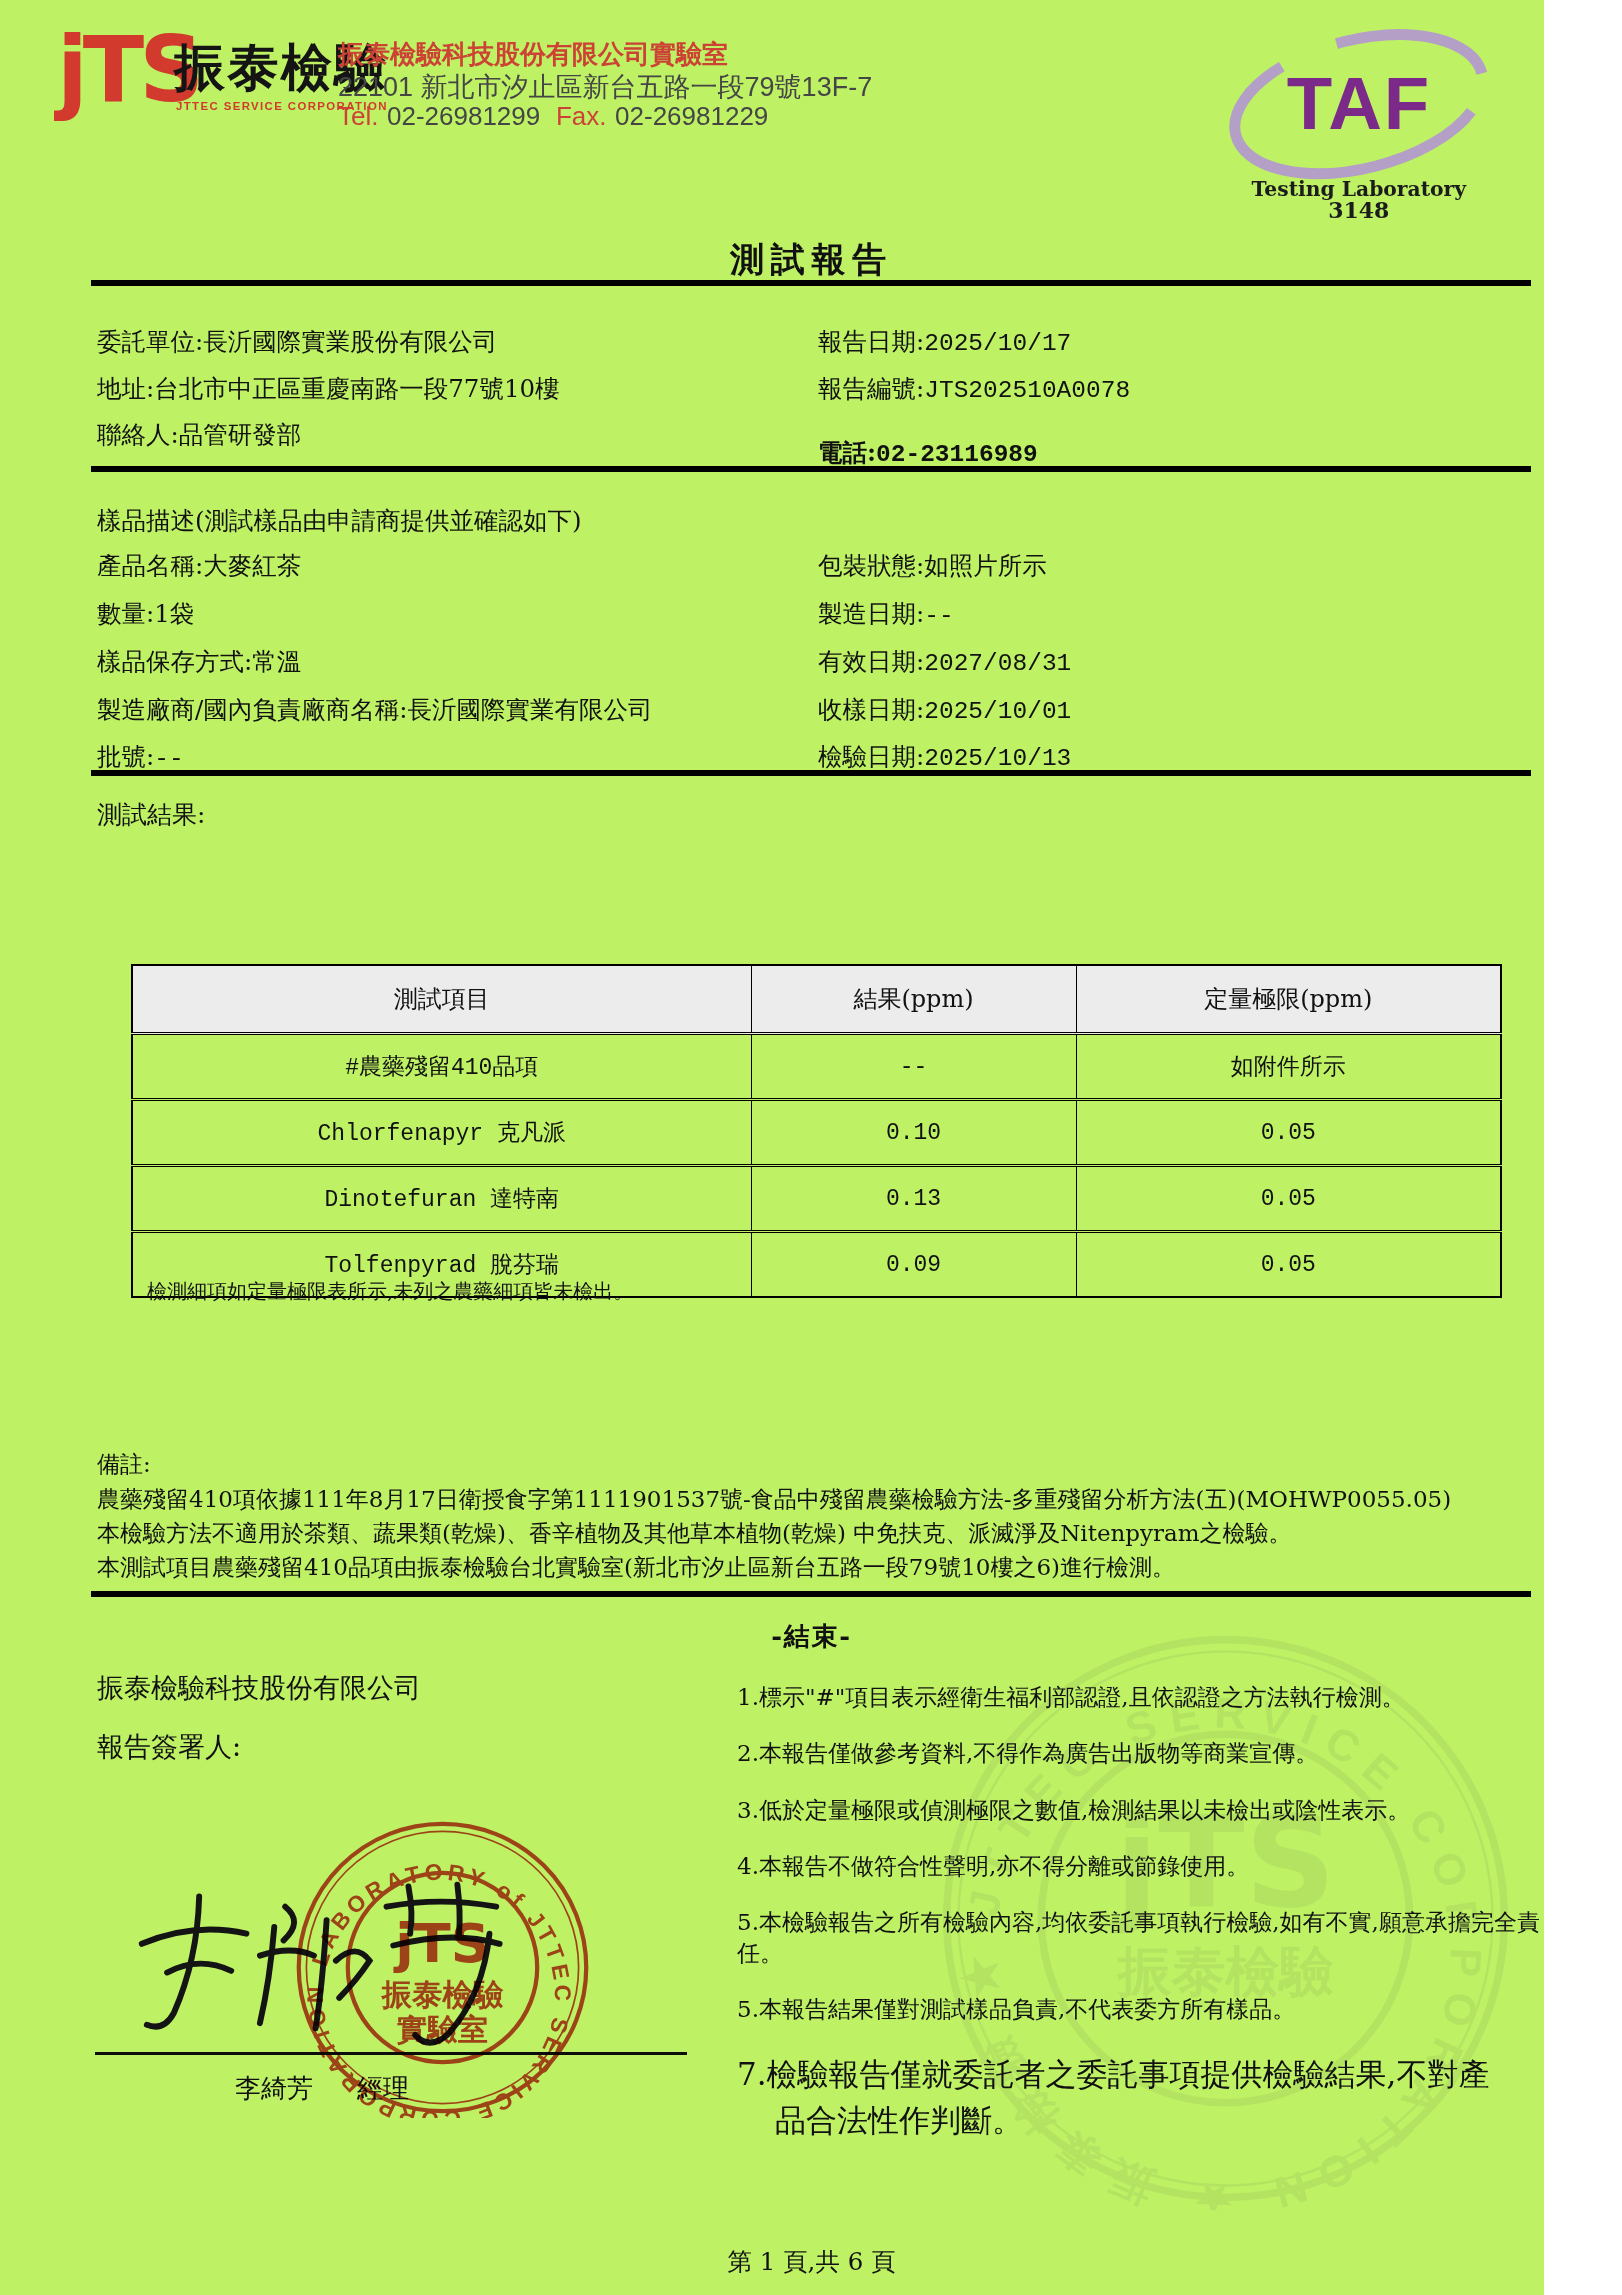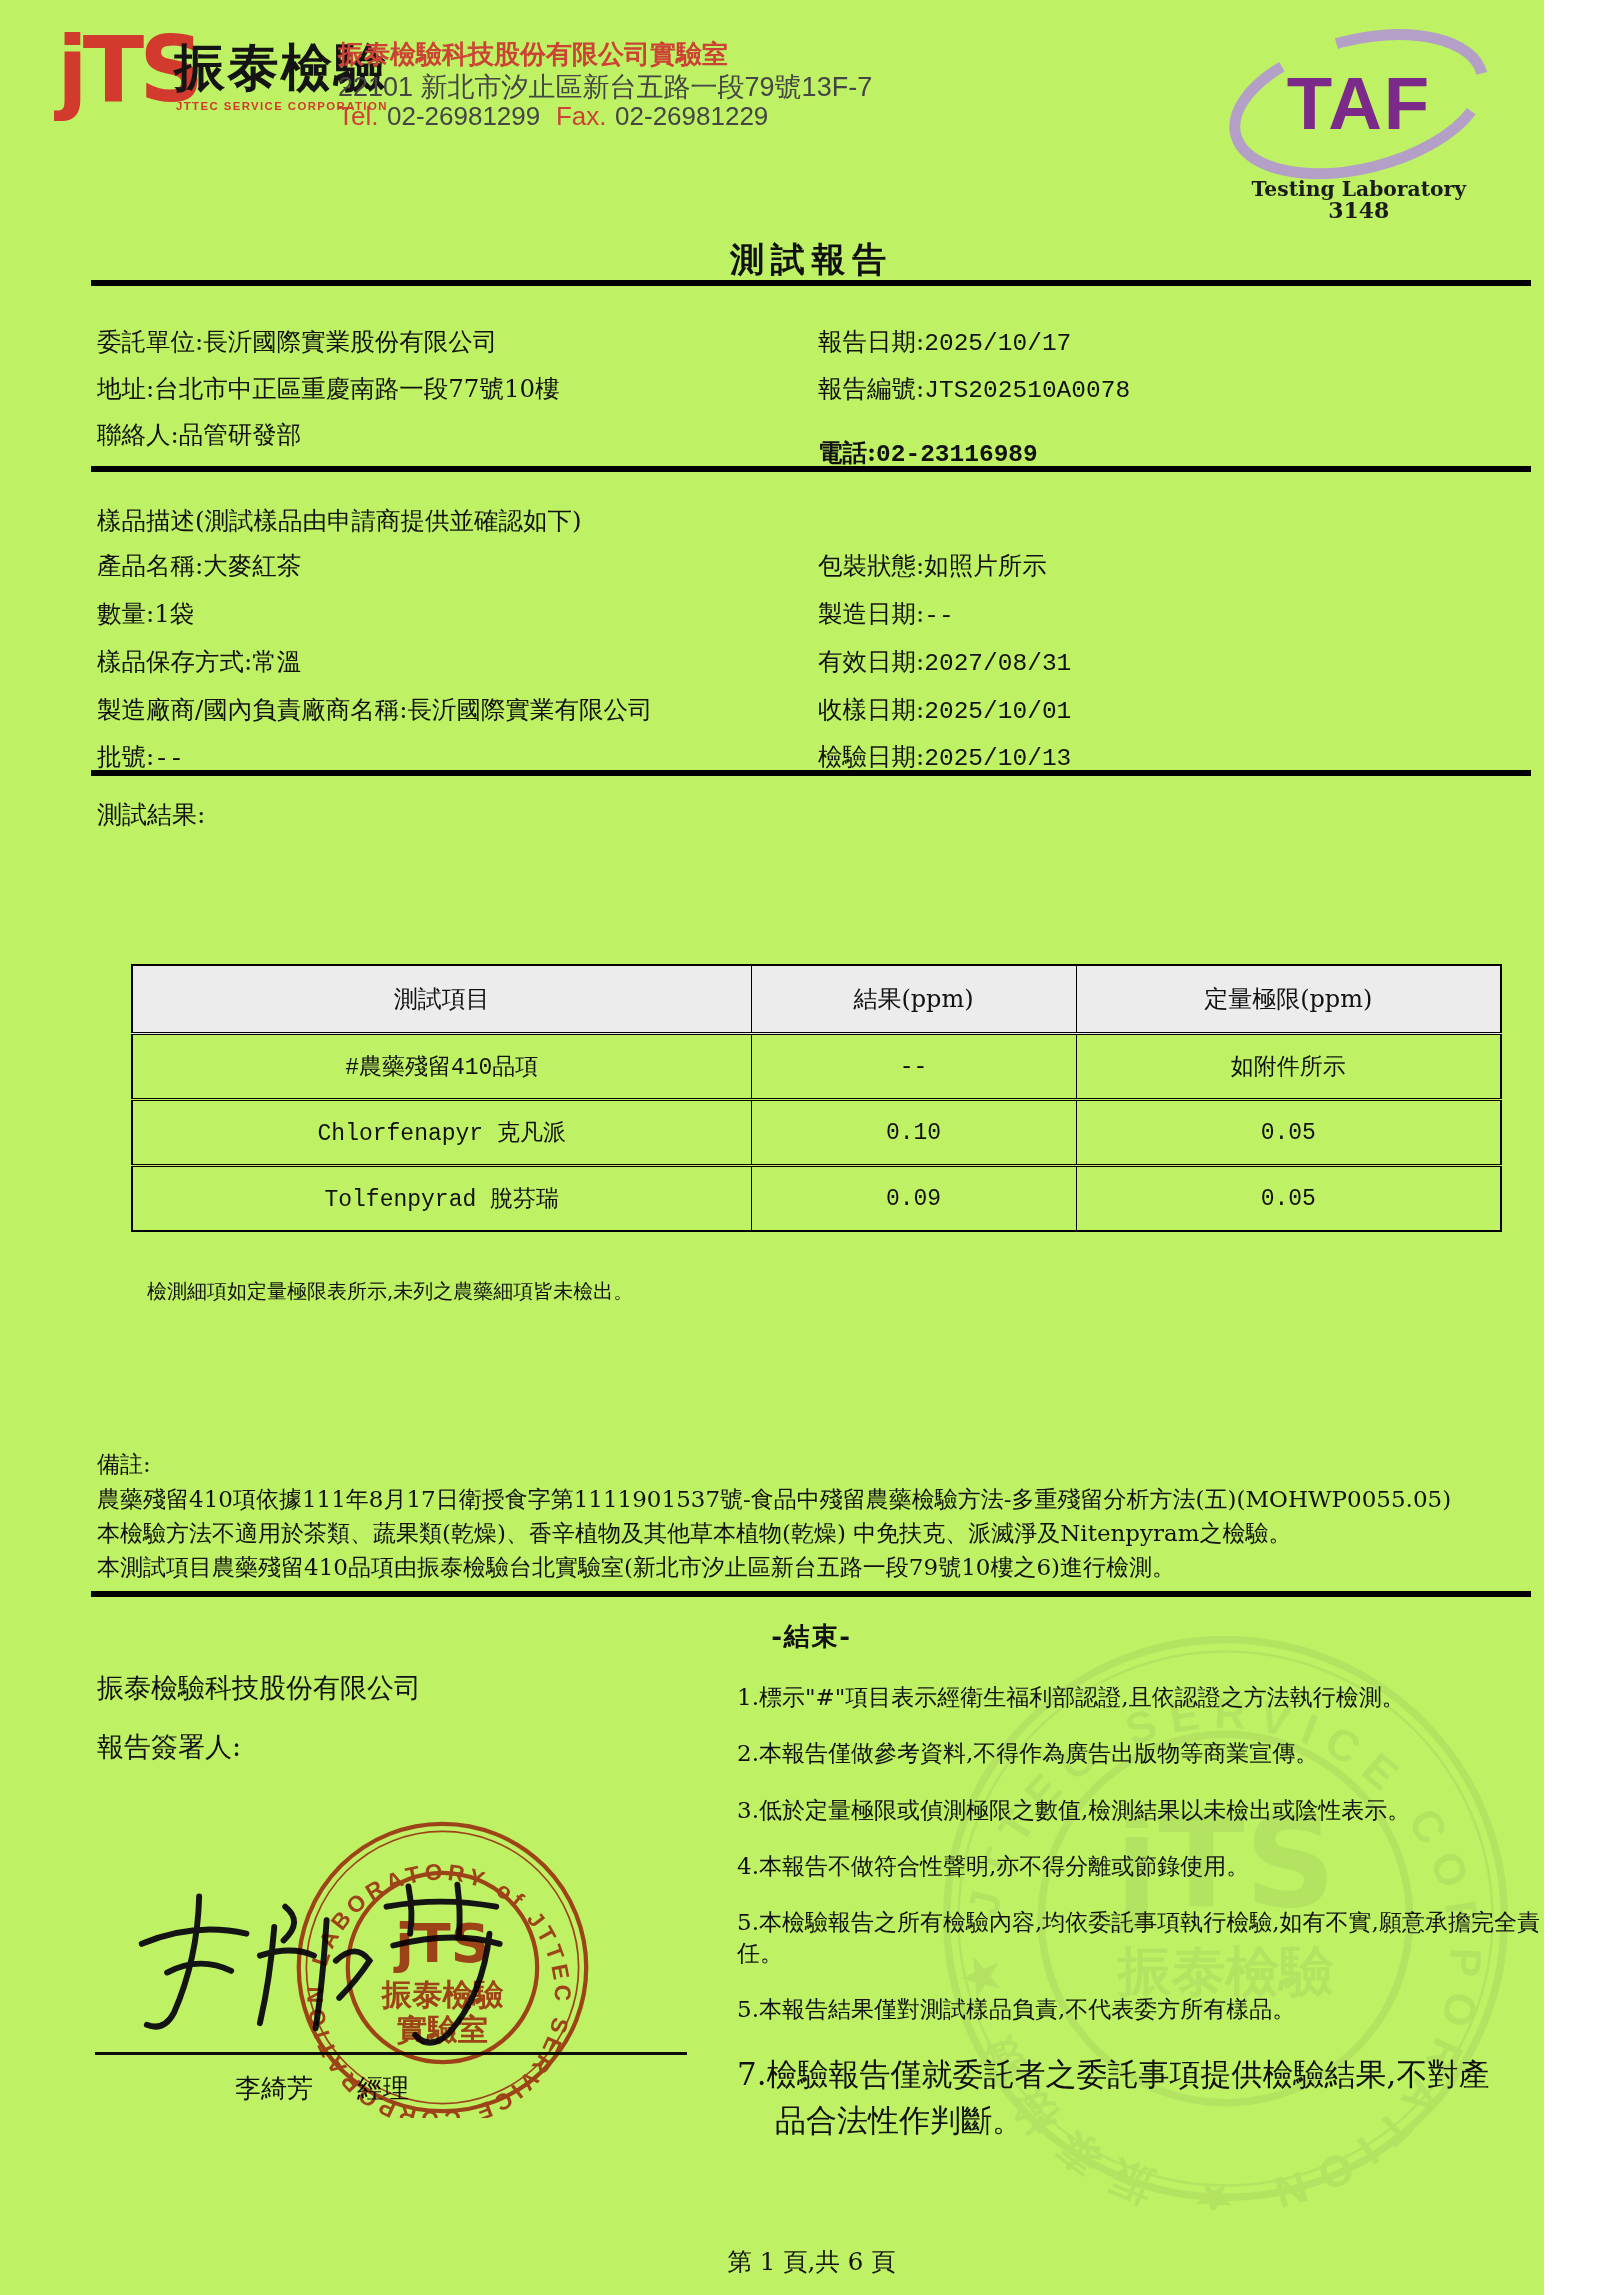--- a/index.html
+++ b/index.html
@@ -165,20 +165,25 @@
     </thead>
     <tbody>
       <tr>
         <td>#農藥殘留410品項</td>
         <td>--</td>
         <td>如附件所示</td>
       </tr>
       <tr>
         <td>Chlorfenapyr 克凡派</td>
         <td>0.10</td>
+        <td>0.05</td>
+      </tr>
+      <tr>
+        <td>Dinotefuran 達特南</td>
+        <td>0.13</td>
         <td>0.05</td>
       </tr>
       <tr>
         <td>Tolfenpyrad 脫芬瑞</td>
         <td>0.09</td>
         <td>0.05</td>
       </tr>
     </tbody>
   </table>
   <div class="abs tbl-footnote">檢測細項如定量極限表所示,未列之農藥細項皆未檢出。</div>

